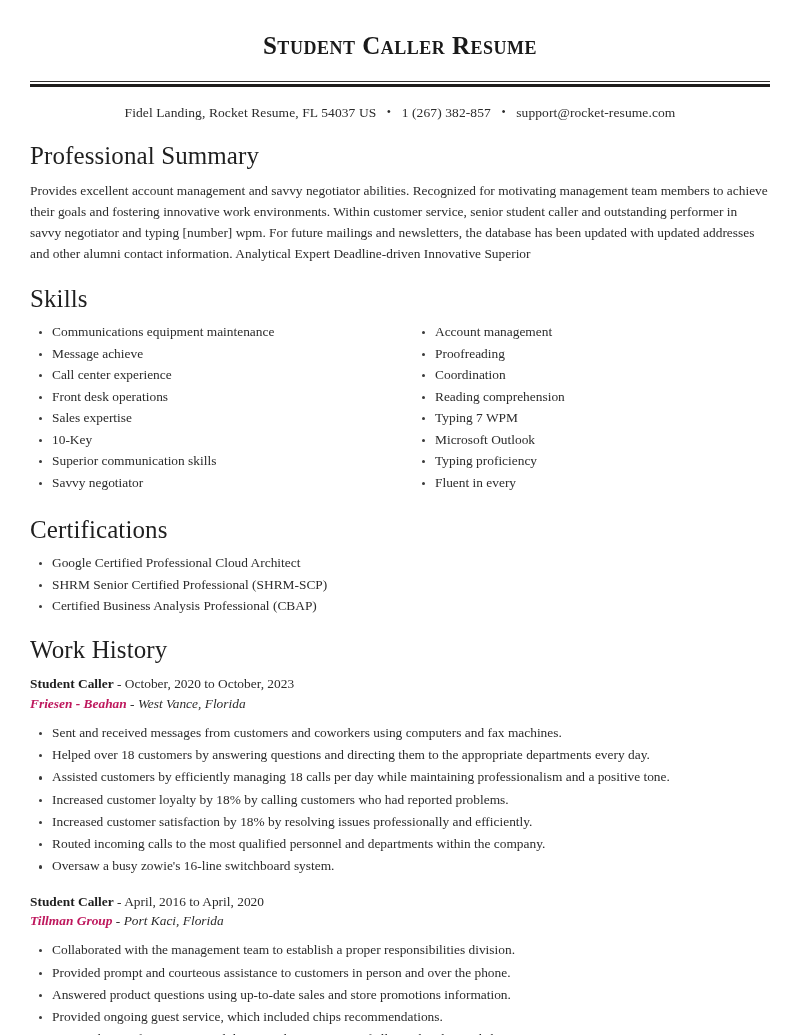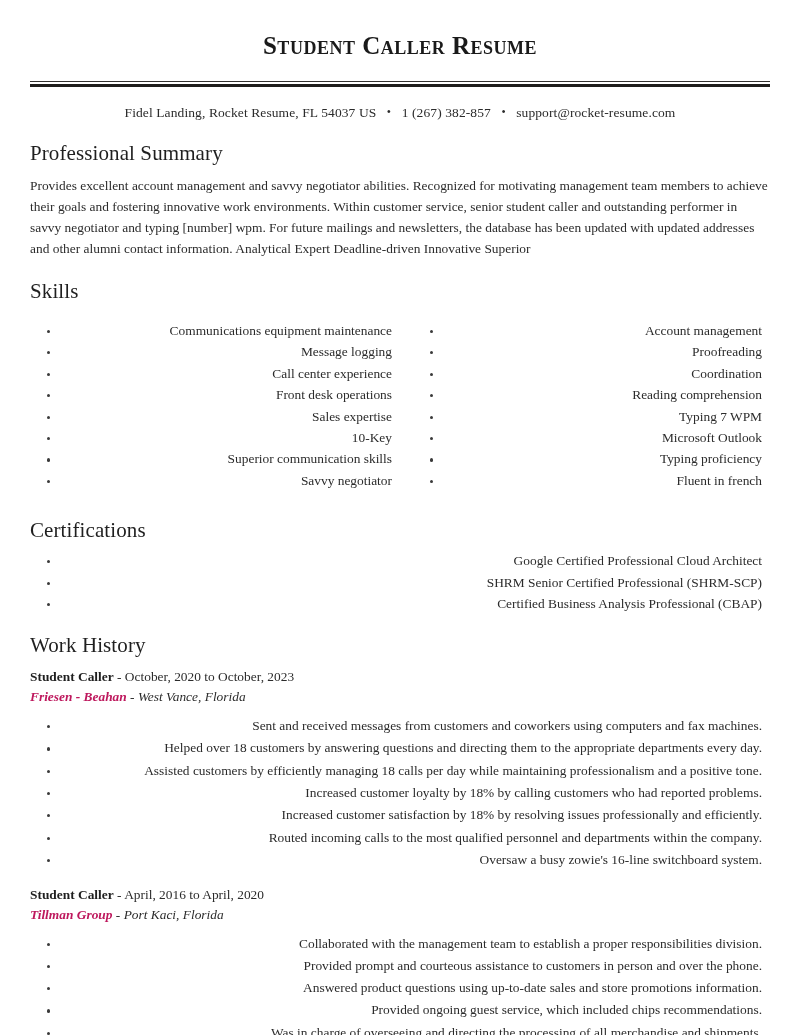--- a/index.html
+++ b/index.html
@@ -65,43 +65,42 @@
     padding: 0 7px;
     font-size: 12px;
     vertical-align: 1px;
   }
 
   
   .section {
     margin-top: 20px;
   }
   .section-title {
-    font-size: 21px;
+    font-size: 25px;
     font-weight: 400;
     color: #1f1f1f;
     margin: 0 0 9px 0;
     line-height: 1.2;
     letter-spacing: 0.1px;
   }
   .summary-text {
     font-size: 13.4px;
     line-height: 1.58;
     color: #2b2b2b;
     margin: 0;
     text-align: left;
     max-width: 740px;
     font-family: Liberation Serif, serif;
   }
 
   
   ul.bullets {
     list-style: none;
-    margin: 8px;
+    margin: 0;
     padding: 0;
-    text-align: right;
   }
   ul.bullets > li {
     position: relative;
     padding-left: 22px;
     font-size: 13.4px;
     line-height: 1.35;
     color: #2b2b2b;
     margin-bottom: 3.4px;
   }
   ul.bullets > li::before {
@@ -186,39 +185,39 @@
     <h2 class="section-title">Professional Summary</h2>
     <p class="summary-text">Provides excellent account management and savvy negotiator abilities. Recognized for motivating management team members to achieve their goals and fostering innovative work environments. Within customer service, senior student caller and outstanding performer in savvy negotiator and typing [number] wpm. For future mailings and newsletters, the database has been updated with updated addresses and other alumni contact information. Analytical Expert Deadline-driven Innovative Superior</p>
   </div>
 
   <div class="section">
     <h2 class="section-title">Skills</h2>
     <div class="skills-cols">
       <div class="col left">
         <ul class="bullets">
             <li>Communications equipment maintenance</li>
-            <li>Message logging</li>
+            <li>Message achieve</li>
             <li>Call center experience</li>
             <li>Front desk operations</li>
             <li>Sales expertise</li>
             <li>10-Key</li>
             <li>Superior communication skills</li>
             <li>Savvy negotiator</li>
           </ul>
       </div>
       <div class="col right">
         <ul class="bullets">
             <li>Account management</li>
             <li>Proofreading</li>
             <li>Coordination</li>
             <li>Reading comprehension</li>
             <li>Typing 7 WPM</li>
             <li>Microsoft Outlook</li>
             <li>Typing proficiency</li>
-            <li>Fluent in french</li>
+            <li>Fluent in every</li>
           </ul>
       </div>
     </div>
   </div>
 
   <div class="section">
     <h2 class="section-title">Certifications</h2>
     <ul class="bullets">
         <li>Google Certified Professional Cloud Architect</li>
         <li>SHRM Senior Certified Professional (SHRM-SCP)</li>

